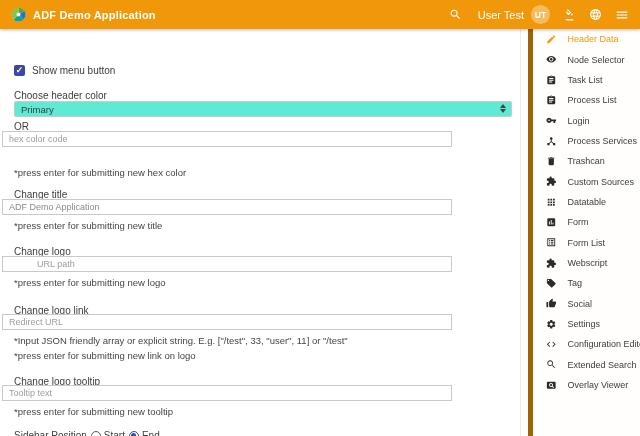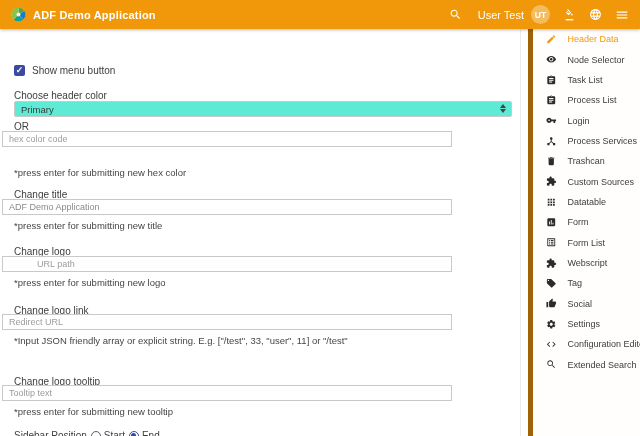--- a/index.html
+++ b/index.html
@@ -132,20 +132,21 @@
     <input class="tbox" style="top: 170px;" value="ADF Demo Application">
     <div class="note" style="top:191px">*press enter for submitting new title</div>
 
     <div class="fld-label" style="top:217px">Change logo</div>
     <input class="tbox" style="top: 227px; padding-left: 34px;" placeholder="URL path">
     <div class="note" style="top:248px">*press enter for submitting new logo</div>
 
     <div class="fld-label" style="top:276px">Change logo link</div>
     <input class="tbox" style="top: 285px;" placeholder="Redirect URL">
     <div class="note" style="top:306px">*Input JSON friendly array or explicit string. E.g. ["/test", 33, "user", 11] or "/test"</div>
+    <div class="note" style="top:321px">*press enter for submitting new link on logo</div>
 
     <div class="fld-label" style="top:347px">Change logo tooltip</div>
     <input class="tbox" style="top: 356px;" placeholder="Tooltip text">
     <div class="note" style="top:377px">*press enter for submitting new tooltip</div>
 
     <div class="radio-row">
       <span>Sidebar Position</span>
       <span class="radio-opt">
         <span class="rdo">
             <i></i>
@@ -259,15 +260,21 @@
           <path d="M9.4 16.6L4.8 12l4.6-4.6L8 6l-6 6 6 6 1.4-1.4zm5.2 0l4.6-4.6-4.6-4.6L16 6l6 6-6 6-1.4-1.4z"></path>
         </svg>
         <span class="lbl">Configuration Editor</span>
       </div>
       <div class="side-item">
         <svg viewBox="0 0 24 24">
           <path d="M15.5 14h-.79l-.28-.27C15.41 12.59 16 11.11 16 9.5 16 5.91 13.09 3 9.5 3S3 5.91 3 9.5 5.91 16 9.5 16c1.61 0 3.09-.59 4.23-1.57l.27.28v.79l5 4.99L20.49 19l-4.99-5zm-6 0C7.01 14 5 11.99 5 9.5S7.01 5 9.5 5 14 7.01 14 9.5 11.99 14 9.5 14z"></path>
         </svg>
         <span class="lbl">Extended Search</span>
       </div>
+      <div class="side-item">
+        <svg viewBox="0 0 24 24">
+          <path d="M20 4H4c-1.1 0-2 .9-2 2v12c0 1.1.9 2 2 2h16c1.1 0 2-.9 2-2V6c0-1.1-.9-2-2-2zm-3.21 14.21l-2.91-2.91c-.69.44-1.51.7-2.39.7C9.01 16 7 13.99 7 11.5S9.01 7 11.5 7 16 9.01 16 11.5c0 .88-.26 1.69-.7 2.39l2.91 2.9-1.42 1.42zM11.5 9C10.12 9 9 10.12 9 11.5s1.12 2.5 2.5 2.5 2.5-1.12 2.5-2.5S12.88 9 11.5 9z"></path>
+        </svg>
+        <span class="lbl">Overlay Viewer</span>
+      </div>
     </nav>
 
 </div>
 
 </body></html>

